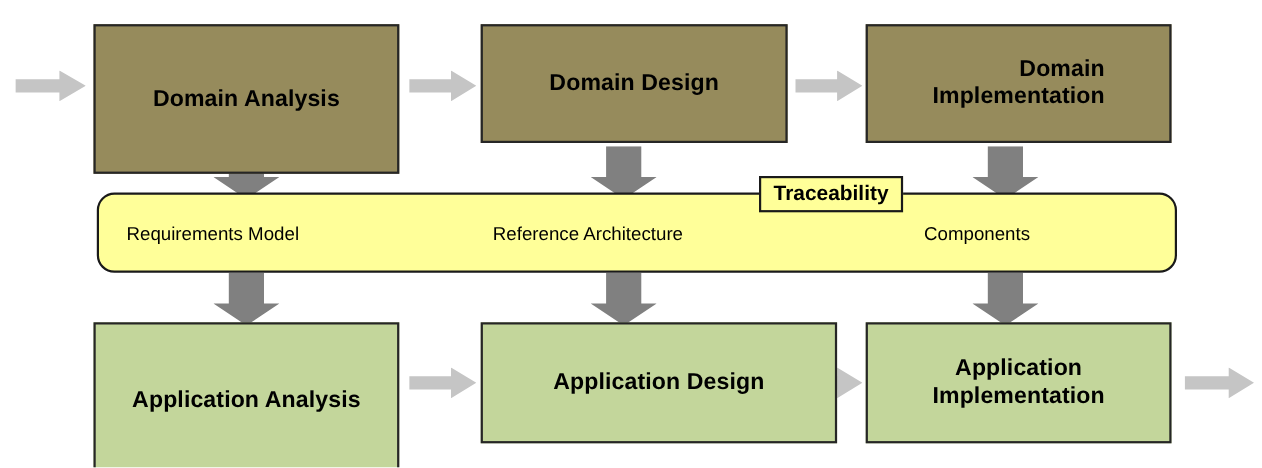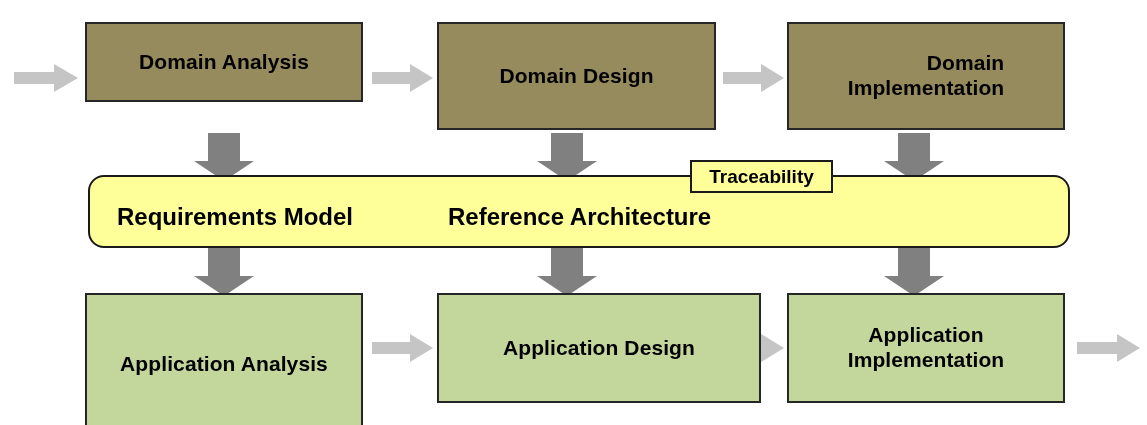--- a/index.html
+++ b/index.html
@@ -40,24 +40,23 @@
   
   .artifact-band {
     position: absolute;
     box-sizing: border-box;
     background: #FFFF99;
     border: 2px solid #1a1a1a;
     border-radius: 16px;
   }
   .artifact-label {
     position: absolute;
-    font-size: 24px;
-    font-weight: bold;
+    font-size: 17px;
+    font-weight: normal;
     color: #000000;
-    text-align: center;
     white-space: nowrap;
   }
 
   
   .callout {
     position: absolute;
     box-sizing: border-box;
     background: #FFFF99;
     border: 2px solid #1a1a1a;
     display: flex;
@@ -139,43 +138,44 @@
     <svg width="60" height="48" viewBox="0 0 60 48">
         <polygon points="14,0 46,0 46,28 60,28 30,48 0,28 14,28" fill="#808080"></polygon>
       </svg>
   </div>
   <div class="arrow-down" style="left:884px; top:248px;">
     <svg width="60" height="48" viewBox="0 0 60 48">
         <polygon points="14,0 46,0 46,28 60,28 30,48 0,28 14,28" fill="#808080"></polygon>
       </svg>
   </div>
 
-  <div class="proc-box domain-box" style="left:85px; top:22px; width:278px; height:80px;">
+  <div class="proc-box domain-box" style="left:85px; top:22px; width:278px; height:136px;">
     <span>Domain Analysis</span>
   </div>
 
   <div class="proc-box domain-box" style="left:437px; top:22px; width:279px; height:108px;">
     <span>Domain Design</span>
   </div>
 
   <div class="proc-box domain-box" style="left:787px; top:22px; width:278px; height:108px;text-align:right;">
     <span>
       <span>Domain</span><br>
       <span>Implementation</span>
     </span>
   </div>
 
   <div class="artifact-band" style="left:88px; top:175px; width:982px; height:73px;"></div>
 
   <div class="artifact-label" style="left:115px; top:203px; width:240px;">Requirements Model</div>
 
   <div class="artifact-label" style="left:448px; top:203px; width:260px;">Reference Architecture</div>
 
+  <div class="artifact-label" style="left:840px; top:203px; width:170px;">Components</div>
 
-  <div class="callout" style="left:690px; top:160px; width:143px; height:33px;">
+  <div class="callout" style="left:690px; top:160px; width:131px; height:33px;">
     <span>Traceability</span>
   </div>
 
   <div class="proc-box app-box" style="left:85px; top:293px; width:278px; height:142px;">
     <span>Application Analysis</span>
   </div>
 
   <div class="proc-box app-box" style="left:437px; top:293px; width:324px; height:110px;">
     <span>Application Design</span>
   </div>

